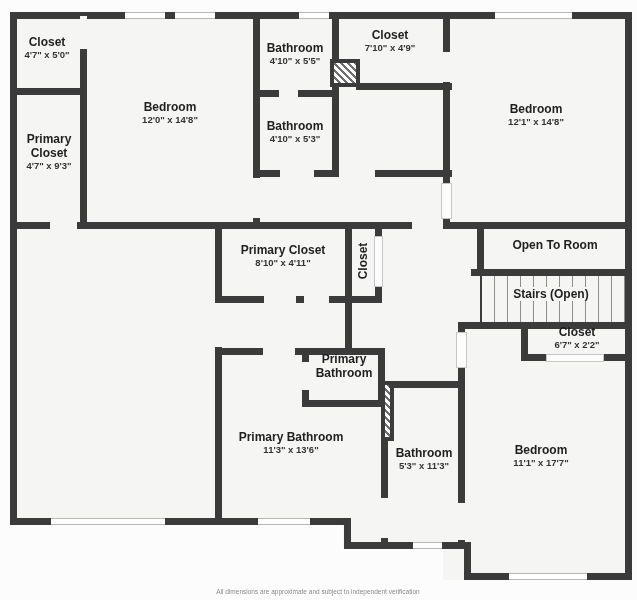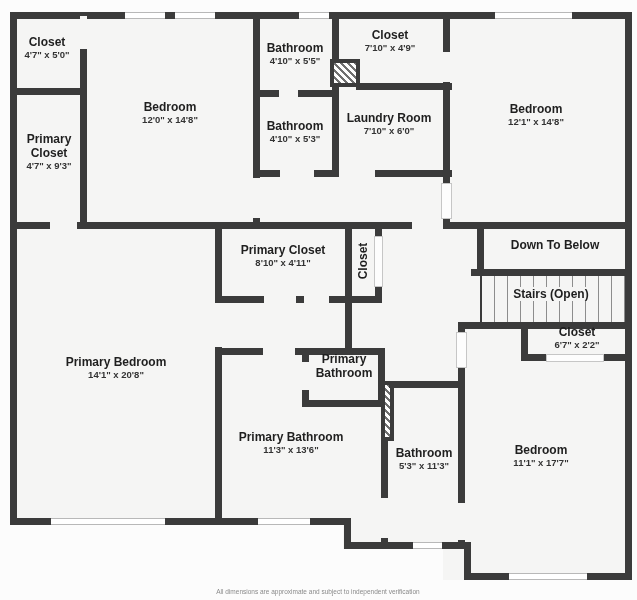--- a/index.html
+++ b/index.html
@@ -136,48 +136,40 @@
     <div class="rdims">4'10" x 5'5"</div>
   </div>
   <div class="lbl" style="left:390px;top:28px;">
     <div class="rname">Closet</div>
     <div class="rdims">7'10" x 4'9"</div>
   </div>
   <div class="lbl" style="left:295px;top:119px;">
     <div class="rname">Bathroom</div>
     <div class="rdims">4'10" x 5'3"</div>
   </div>
-  <div class="lbl" style="left:389px;top:111px;">
-    <div class="rname">Laundry Room</div>
-    <div class="rdims">7'10" x 6'0"</div>
-  </div>
   <div class="lbl" style="left:536px;top:102px;">
     <div class="rname">Bedroom</div>
     <div class="rdims">12'1" x 14'8"</div>
   </div>
   <div class="lbl" style="left:283px;top:243px;">
     <div class="rname">Primary Closet</div>
     <div class="rdims">8'10" x 4'11"</div>
   </div>
   <div class="lbl rot" style="left:363px;top:261px;">
     <div class="rname">Closet</div>
   </div>
   <div class="lbl" style="left:555px;top:238px;">
-    <div class="rname">Down To Below</div>
+    <div class="rname">Open To Room</div>
   </div>
   <div class="lbl onsteps" style="left:551px;top:287px;">
     <div class="rname">Stairs (Open)</div>
   </div>
   <div class="lbl" style="left:577px;top:325px;">
     <div class="rname">Closet</div>
     <div class="rdims">6'7" x 2'2"</div>
-  </div>
-  <div class="lbl" style="left:116px;top:355px;">
-    <div class="rname">Primary Bedroom</div>
-    <div class="rdims">14'1" x 20'8"</div>
   </div>
   <div class="lbl wrap" style="left:344px;top:352px;width:90px;">
     <div class="rname">Primary Bathroom</div>
   </div>
   <div class="lbl" style="left:291px;top:430px;">
     <div class="rname">Primary Bathroom</div>
     <div class="rdims">11'3" x 13'6"</div>
   </div>
   <div class="lbl" style="left:424px;top:446px;">
     <div class="rname">Bathroom</div>

